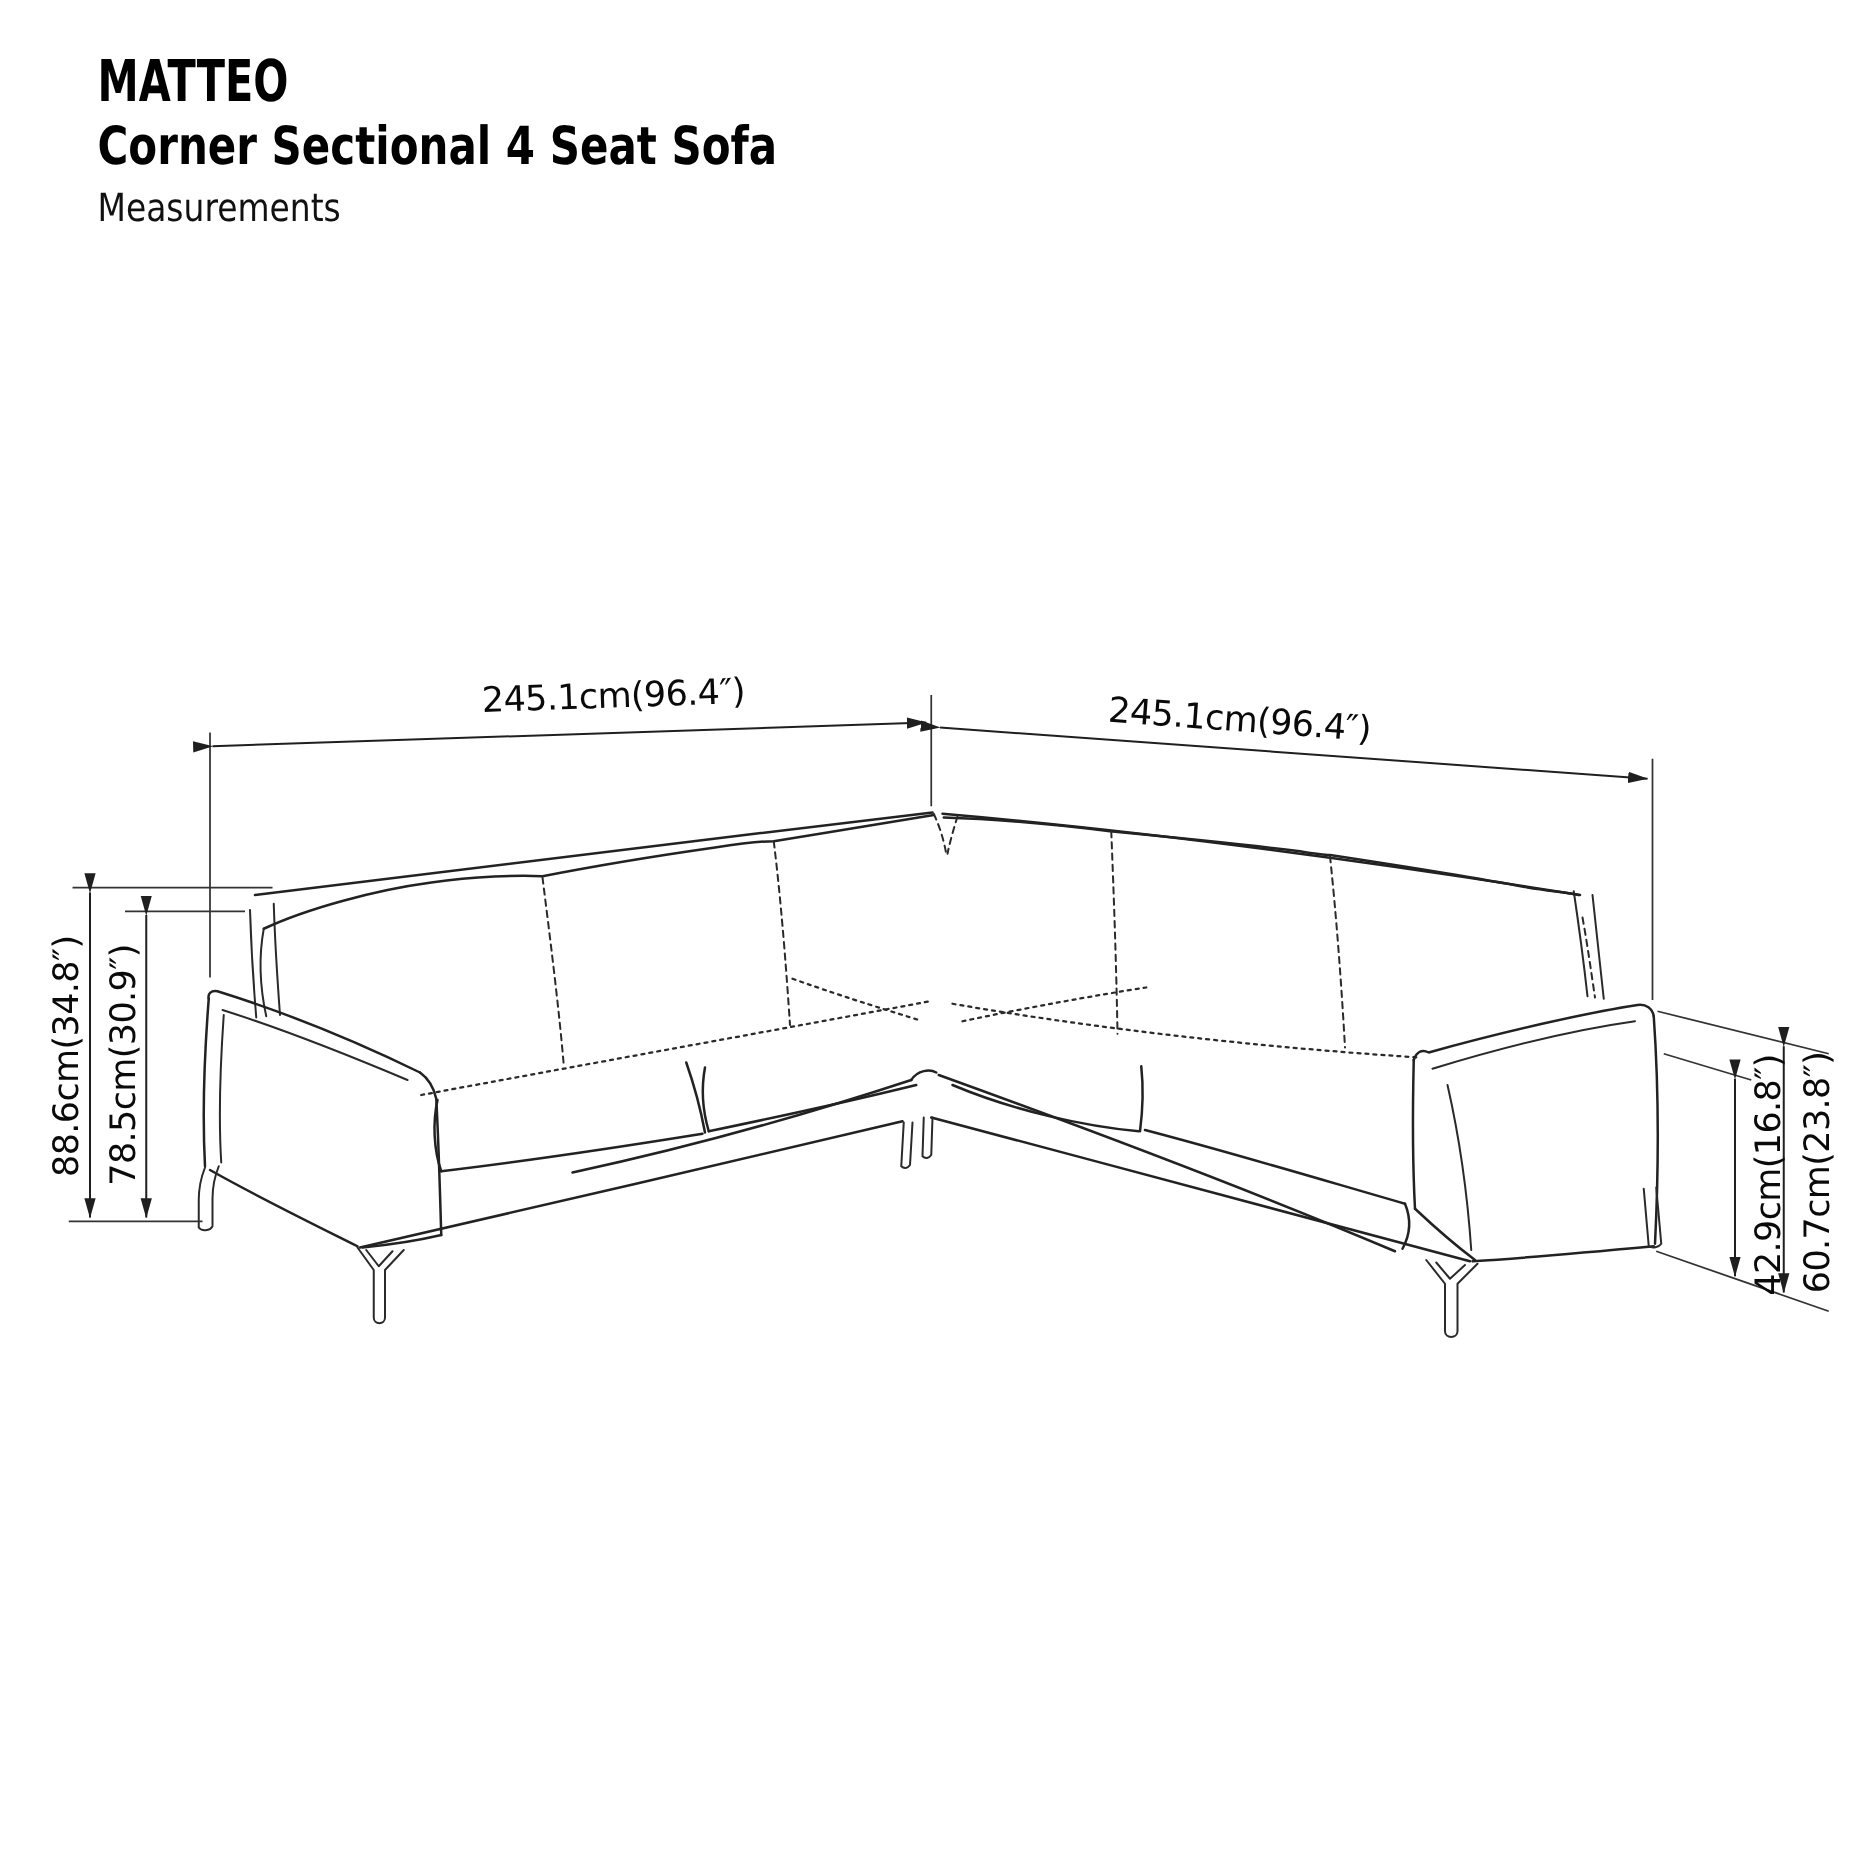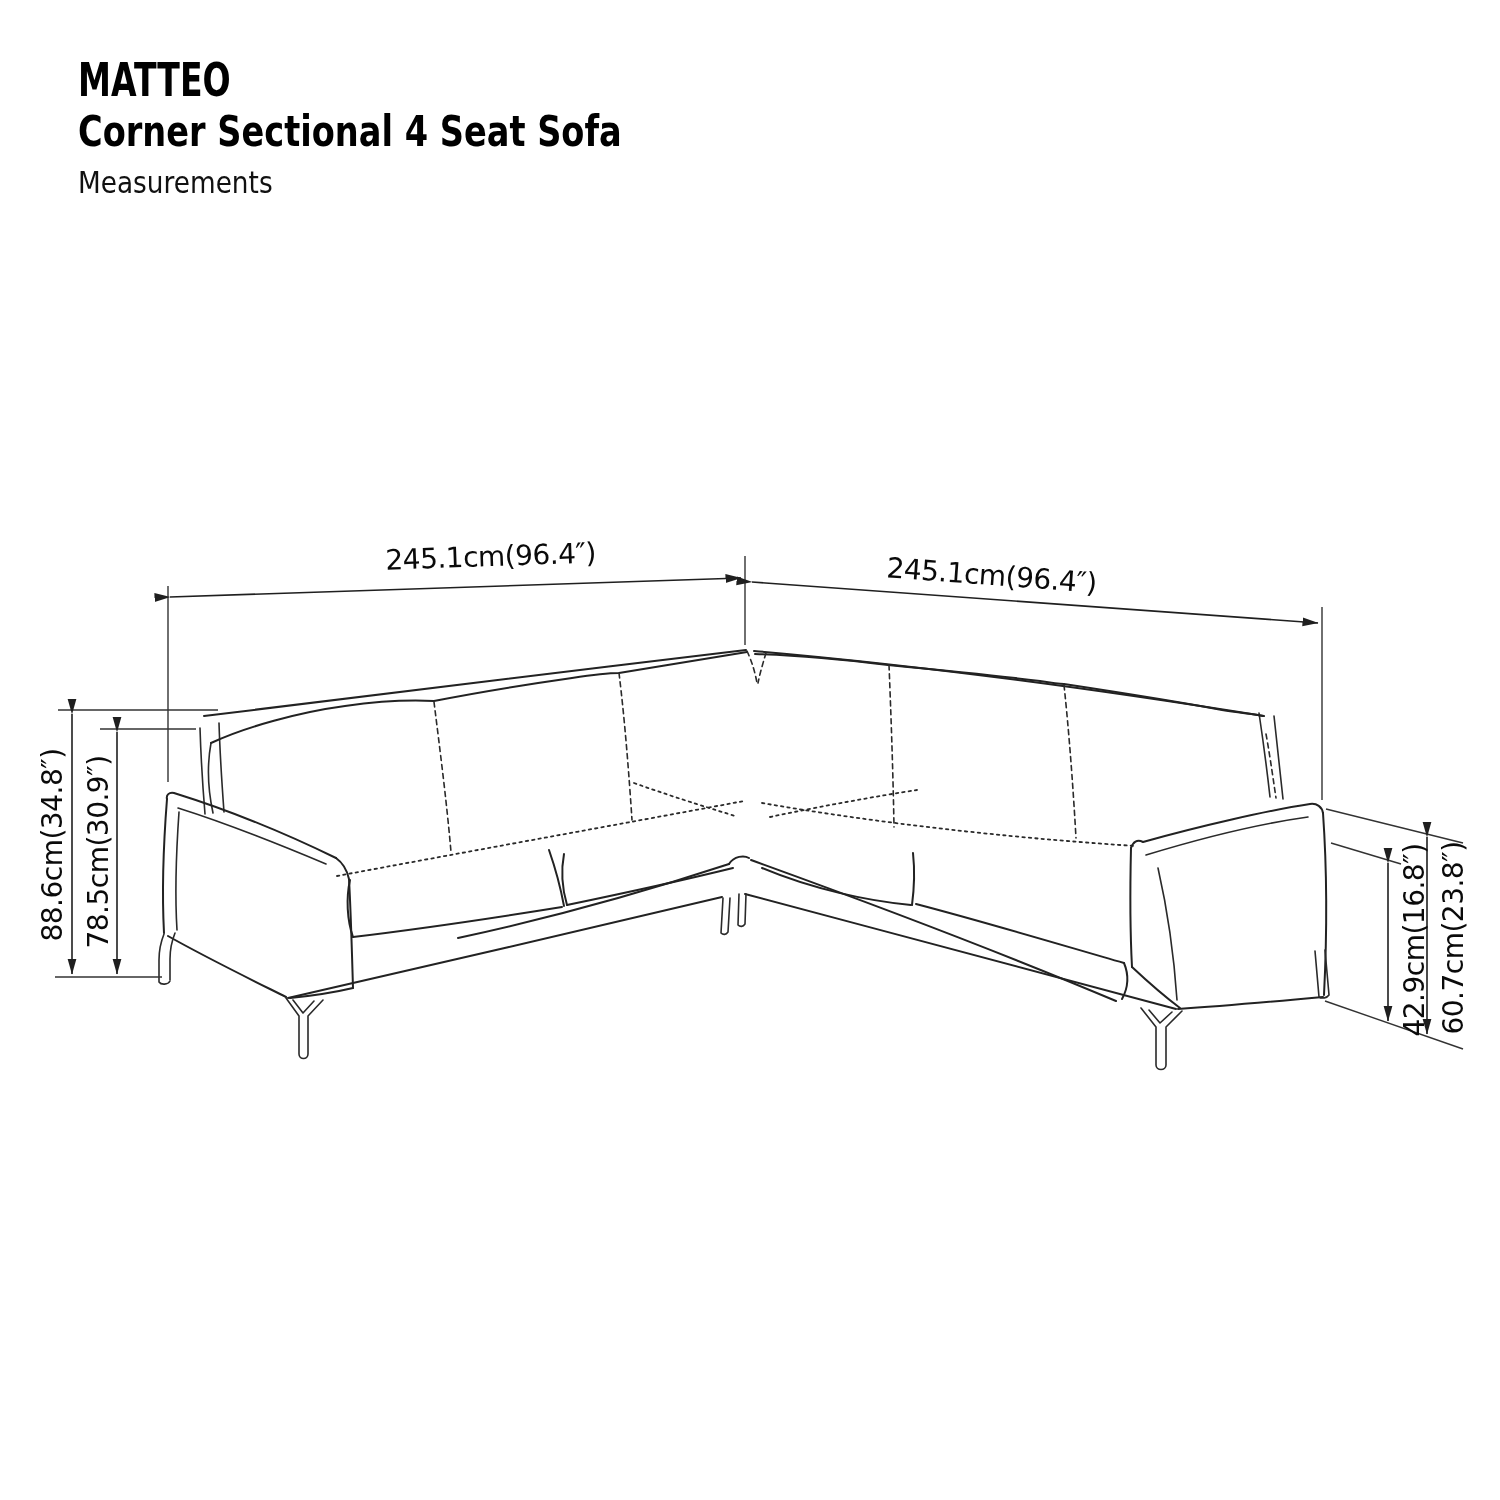--- a/index.html
+++ b/index.html
@@ -1,18 +1,18 @@
 <!DOCTYPE html>
 <html><head>
 <meta charset="utf-8">
 <style>
   html,body{margin:0;padding:0;background:#ffffff;}
   #stage{position:relative;width:1500px;height:1500px;background:#ffffff;overflow:hidden;
          font-family:"DejaVu Sans","Liberation Sans",sans-serif;}
-  #title-block{position:absolute;left:78px;top:55px;color:#000;}
+  #title-block{position:absolute;left:78px;top:40px;color:#000;}
   #title-block .l1{font-size:46px;font-weight:bold;transform:scaleX(0.72);transform-origin:left top;
                    line-height:1.1;letter-spacing:0px;white-space:nowrap;}
   #title-block .l2{font-size:42px;font-weight:bold;transform:scaleX(0.80);transform-origin:left top;
                    line-height:1.15;margin-top:2px;white-space:nowrap;}
   #title-block .l3{font-size:31px;font-weight:400;transform:scaleX(0.85);transform-origin:left top;
                    line-height:1.2;margin-top:8px;white-space:nowrap;color:#111;}
   svg{position:absolute;left:0;top:0;}
   .sofa{fill:none;stroke:#222222;stroke-width:2;stroke-linecap:round;stroke-linejoin:round;}
   .sofa-thin{fill:none;stroke:#2a2a2a;stroke-width:1.6;stroke-linecap:round;stroke-linejoin:round;}
   .seam{fill:none;stroke:#2a2a2a;stroke-width:1.6;stroke-dasharray:5 4;stroke-linecap:round;}

